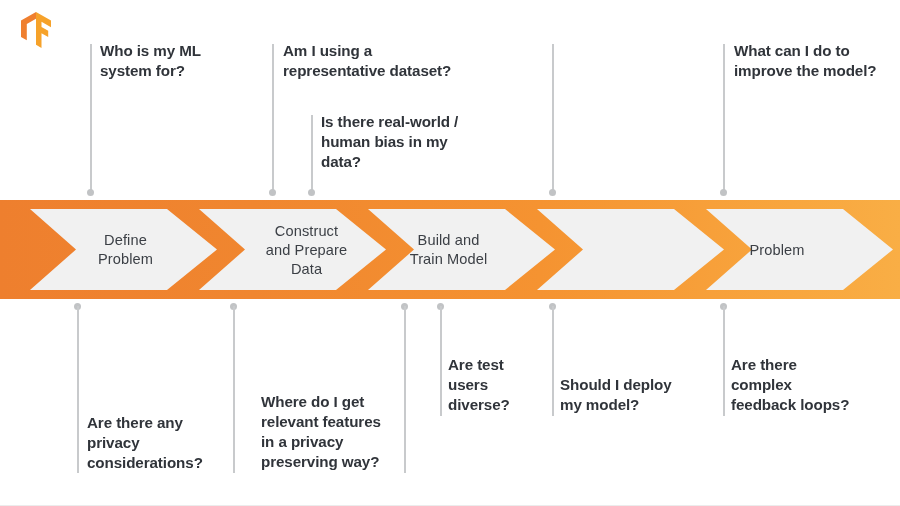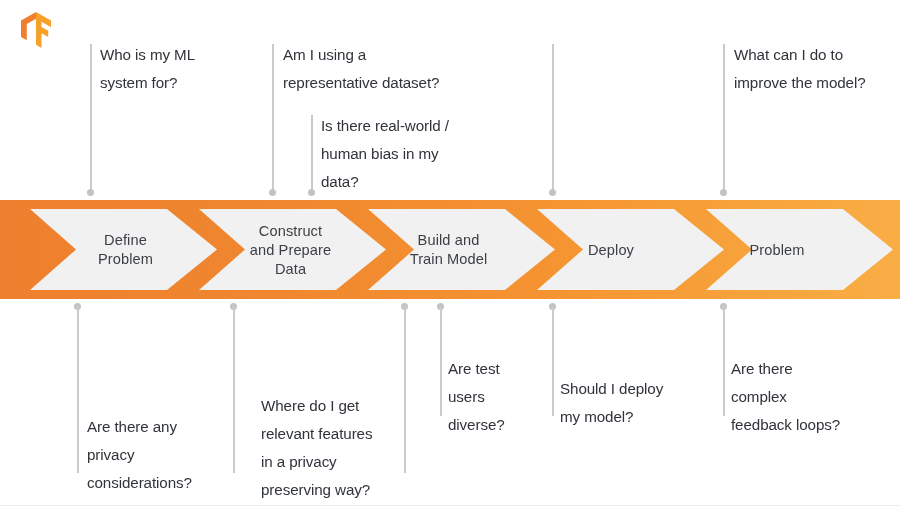--- a/index.html
+++ b/index.html
@@ -14,23 +14,23 @@
   }
   #stage{position:absolute;left:0;top:0;width:900px;height:506px;}
 
   
   .logo{position:absolute;left:14px;top:8px;width:44px;height:44px;}
 
   
   .note{
     position:absolute;
     color:#30343a;
-    font-weight:normal;
+    font-weight:bold;
     font-size:15.2px;
-    line-height:28px;
+    line-height:20px;
     letter-spacing:-0.1px;
     white-space:pre-line;
   }
   .note.bottom{ }
 
   
   .conn{position:absolute;width:1.5px;background:#c8cacc;}
   .dot{position:absolute;width:7px;height:7px;border-radius:50%;background:#c1c3c5;}
 
   
@@ -94,26 +94,25 @@
         <path d="M30,9 L167,9 L217,49.5 L167,90 L30,90 L76,49.5 Z"></path>
         <path d="M199,9 L336,9 L386,49.5 L336,90 L199,90 L245,49.5 Z"></path>
         <path d="M368,9 L505,9 L555,49.5 L505,90 L368,90 L414,49.5 Z"></path>
         <path d="M537,9 L674,9 L724,49.5 L674,90 L537,90 L583,49.5 Z"></path>
         <path d="M706,9 L843,9 L893,49.5 L843,90 L706,90 L752,49.5 Z"></path>
       </g>
     </svg>
 
     <div class="steplabel" style="left:68px;top:31px;width:115px;">Define
 Problem</div>
-    <div class="steplabel" style="left:228px;top:22px;width:125px;">Construct
+    <div class="steplabel" style="left:244px;top:22px;width:125px;">Construct
 and Prepare
 Data</div>
     <div class="steplabel" style="left:386px;top:31px;width:125px;">Build and
 Train Model</div>
-    <div class="steplabel" style="left:551px;top:41px;width:120px;">Deploy</div>
     <div class="steplabel" style="left:717px;top:41px;width:120px;">Problem</div>
   </div>
 
   <div class="dot" style="left:74px;top:303px;"></div>
   <div class="conn" style="left:77px;top:306px;height:167px;"></div>
   <div class="note bottom" style="left:87px;top:413px;width:180px;">Are there any
 privacy
 considerations?</div>
 
   <div class="dot" style="left:230px;top:303px;"></div>

